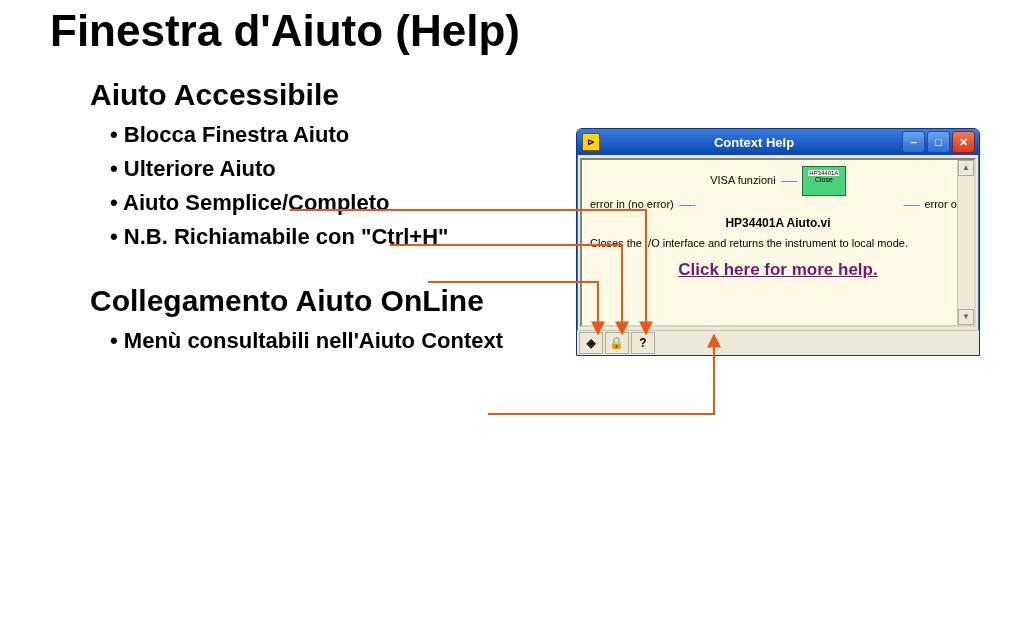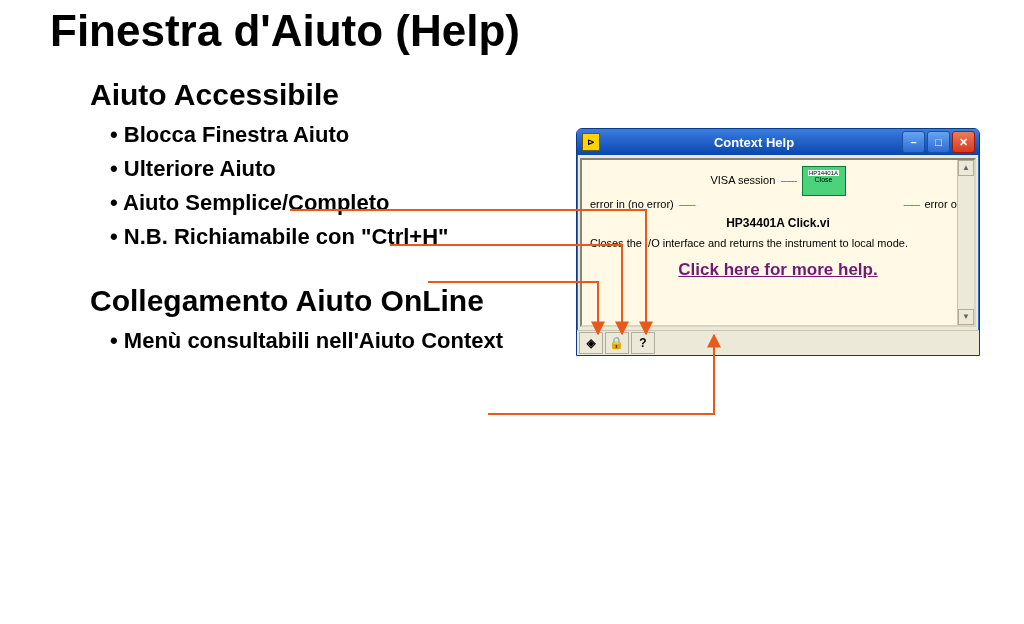--- a/index.html
+++ b/index.html
@@ -214,38 +214,38 @@
       <span class="win-title">Context Help</span>
       <span class="btns">
         <span class="btn btn-min">–</span>
         <span class="btn btn-max">□</span>
         <span class="btn btn-close">✕</span>
       </span>
     </div>
 
     <div class="ctx-body">
       <div class="row-visa">
-        <span>VISA session</span>
+        <span>VISA funzioni</span>
         <span class="dash">&nbsp;------&nbsp;</span>
         <span class="vi-icon">
           <span class="topline">HP34401A</span><br>
           <span>Close</span>
         </span>
       </div>
       <div class="row-err">
         <span>
           <span>error in (no error)</span>
           <span class="dash">&nbsp;------</span>
         </span>
         <span>
           <span class="dash">------&nbsp;</span>
           <span>error out</span>
         </span>
       </div>
-      <div class="vi-name">HP34401A Click.vi</div>
+      <div class="vi-name">HP34401A Aiuto.vi</div>
       <div class="vi-desc">Closes the I/O interface and returns the instrument to local mode.</div>
       <a class="help-link">Click here for more help.</a>
 
       <div class="scrollbar">
         <div class="sb-btn" style="top:0">▲</div>
         <div class="sb-btn" style="bottom:0">▼</div>
       </div>
     </div>
 
     <div class="toolbar">

